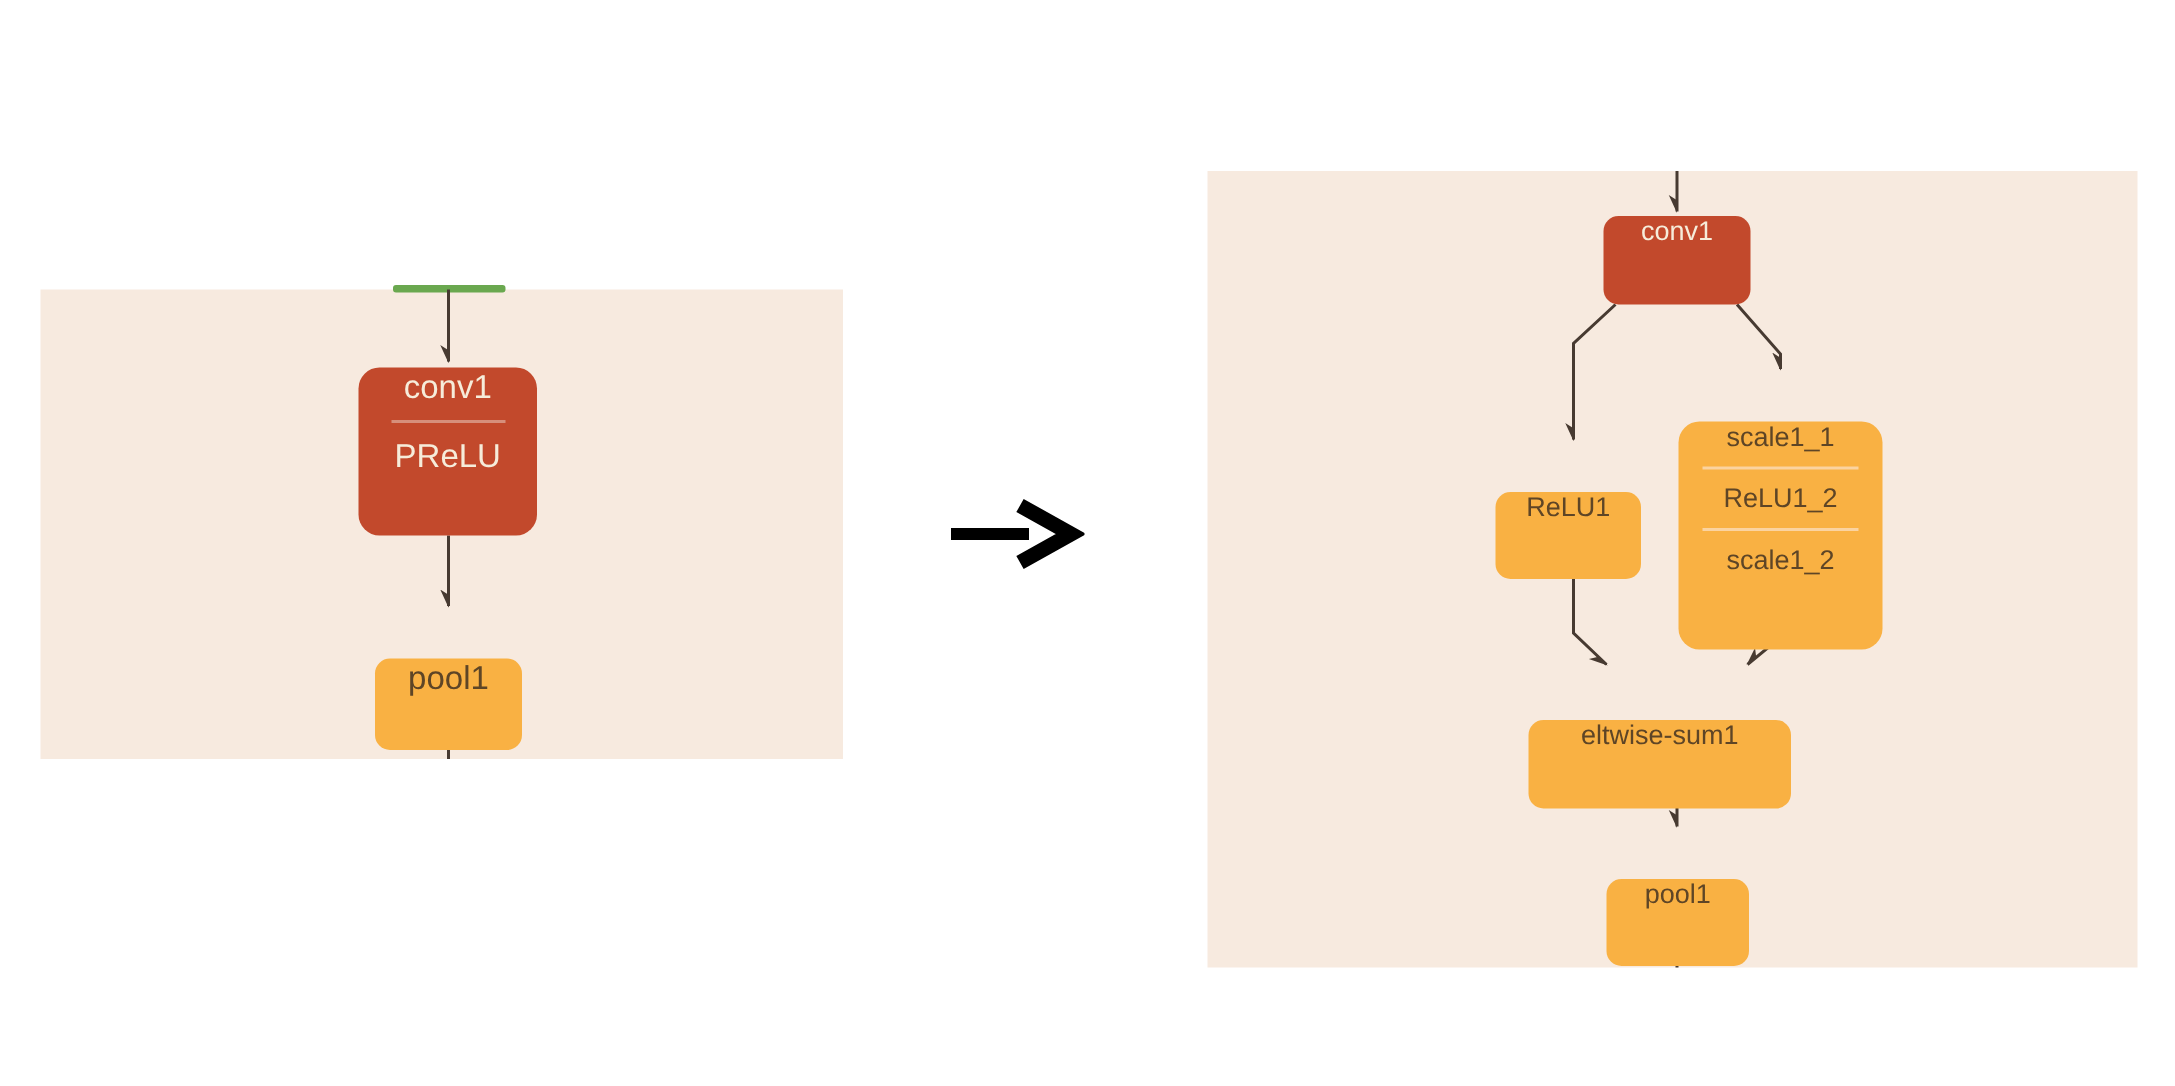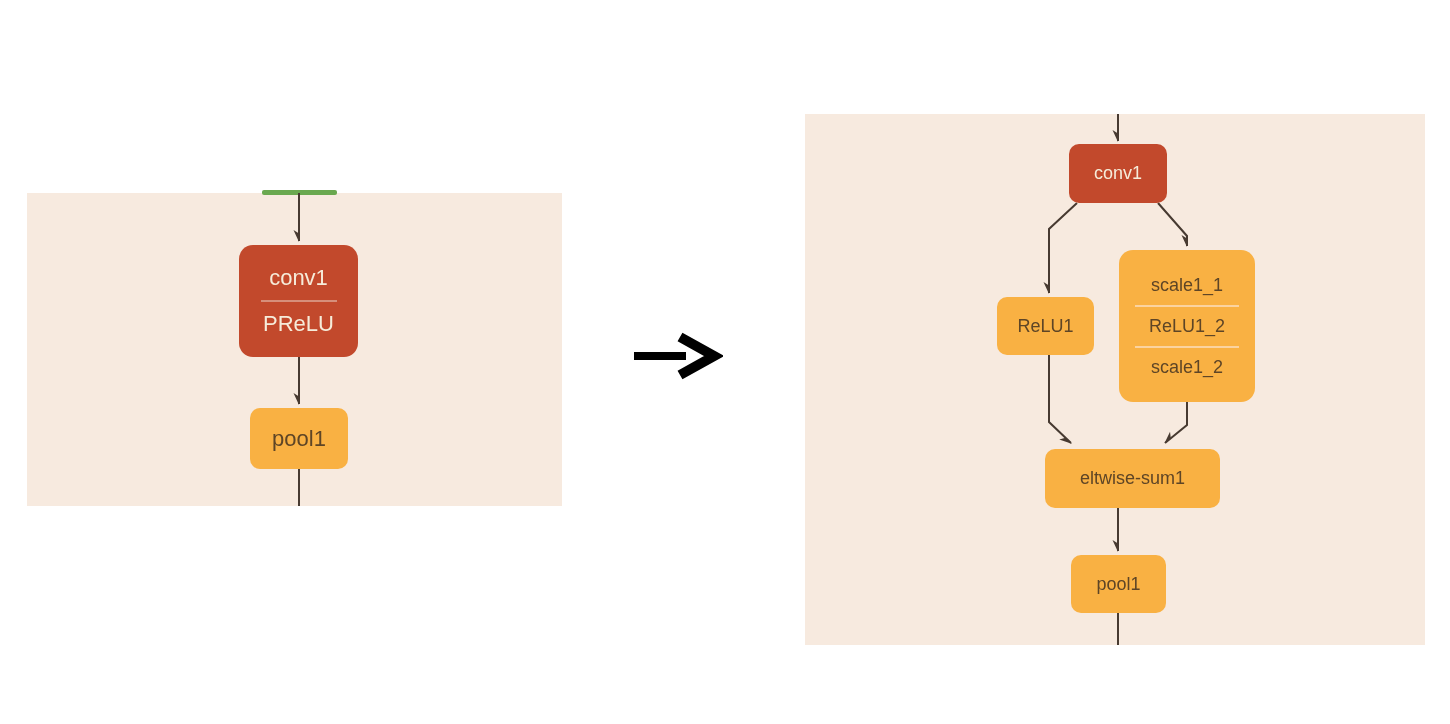--- a/index.html
+++ b/index.html
@@ -6,34 +6,34 @@
   .canvas{
     position:relative;width:1450px;height:724px;background:#ffffff;overflow:hidden;
     font-family:"Liberation Sans","DejaVu Sans",sans-serif;
   }
   .panel{position:absolute;background:var(--panel_bg);}
   .panel-before{left:27px;top:193px;width:535px;height:313px;}
   .panel-after{left:805px;top:114px;width:620px;height:531px;}
   .edges{position:absolute;left:0;top:0;overflow:visible;}
   .edge{stroke:var(--edge);stroke-width:2px;fill:none;}
   .ah{fill:var(--edge);}
-  .node{position:absolute;display:flex;flex-direction:column;align-items:center;justify-content:center;box-sizing:border-box;}
+  .node{position:absolute;display:flex;flex-direction:column;align-items:center;justify-content:flex-start;box-sizing:border-box;}
   .node-red{background:var(--node_red);color:var(--text_light);}
-  .node-yellow{background:var(--node_yellow);color:var(--text_dark);}
+  .node-yellow{background:var(--node_yellow);color:var(--text_dark);margin-top:31px;}
   .before-font{font-size:22px;}
   .after-font{font-size:18px;}
   .divider-red{width:76px;height:2px;background:var(--divider_on_red);margin:9px 0;}
   .divider-yellow{width:104px;height:2px;background:var(--divider_on_yellow);margin:9px 0;}
   .green-bar{position:absolute;left:235px;top:-3px;width:75px;height:5px;background:var(--green_edge);border-radius:2px;}
   .b-conv1{left:212px;top:52px;width:119px;height:112px;border-radius:14px;}
   .b-pool1{left:223px;top:215px;width:98px;height:61px;border-radius:10px;}
   .a-conv1{left:264px;top:30px;width:98px;height:59px;border-radius:10px;}
   .a-relu1{left:192px;top:183px;width:97px;height:58px;border-radius:10px;}
   .a-scale{left:314px;top:136px;width:136px;height:152px;border-radius:14px;}
-  .a-eltwise{left:240px;top:335px;width:175px;height:59px;border-radius:10px;}
+  .a-eltwise{left:214px;top:335px;width:175px;height:59px;border-radius:10px;}
   .a-pool1{left:266px;top:441px;width:95px;height:58px;border-radius:10px;}
   .transform-arrow{position:absolute;left:628px;top:330px;}
   .transform-arrow .shaft{stroke:var(--transform_arrow);stroke-width:8px;}
   .transform-arrow .head{stroke:var(--transform_arrow);stroke-width:10px;fill:none;stroke-linejoin:miter;}
 </style>
 </head>
 <body>
 
 <div class="canvas">
 

